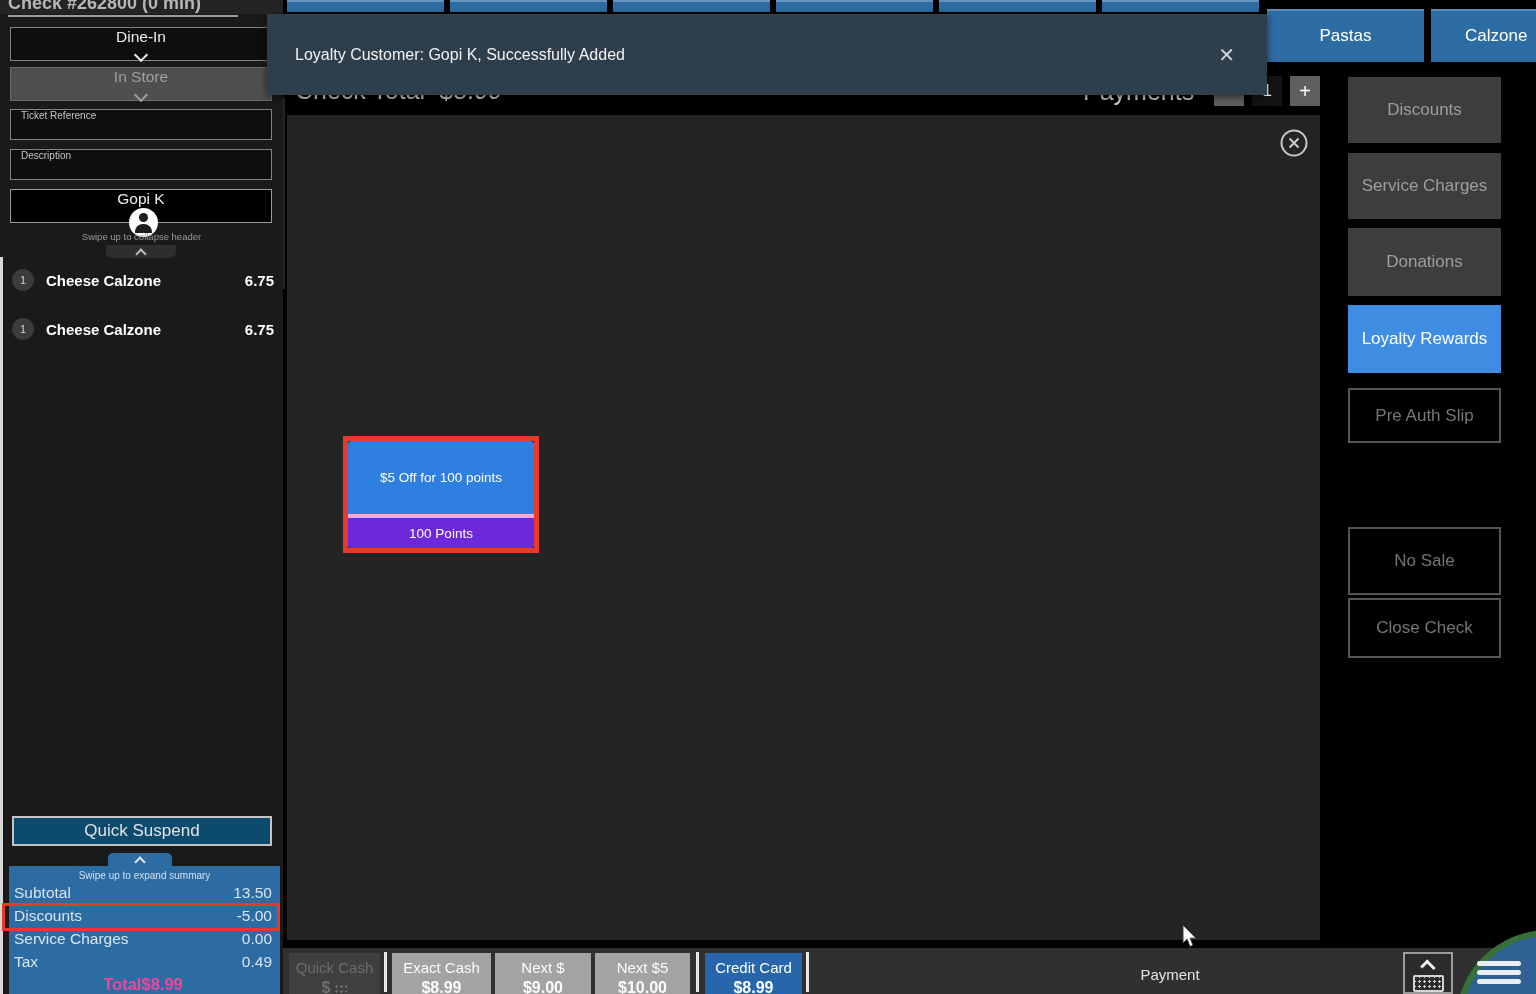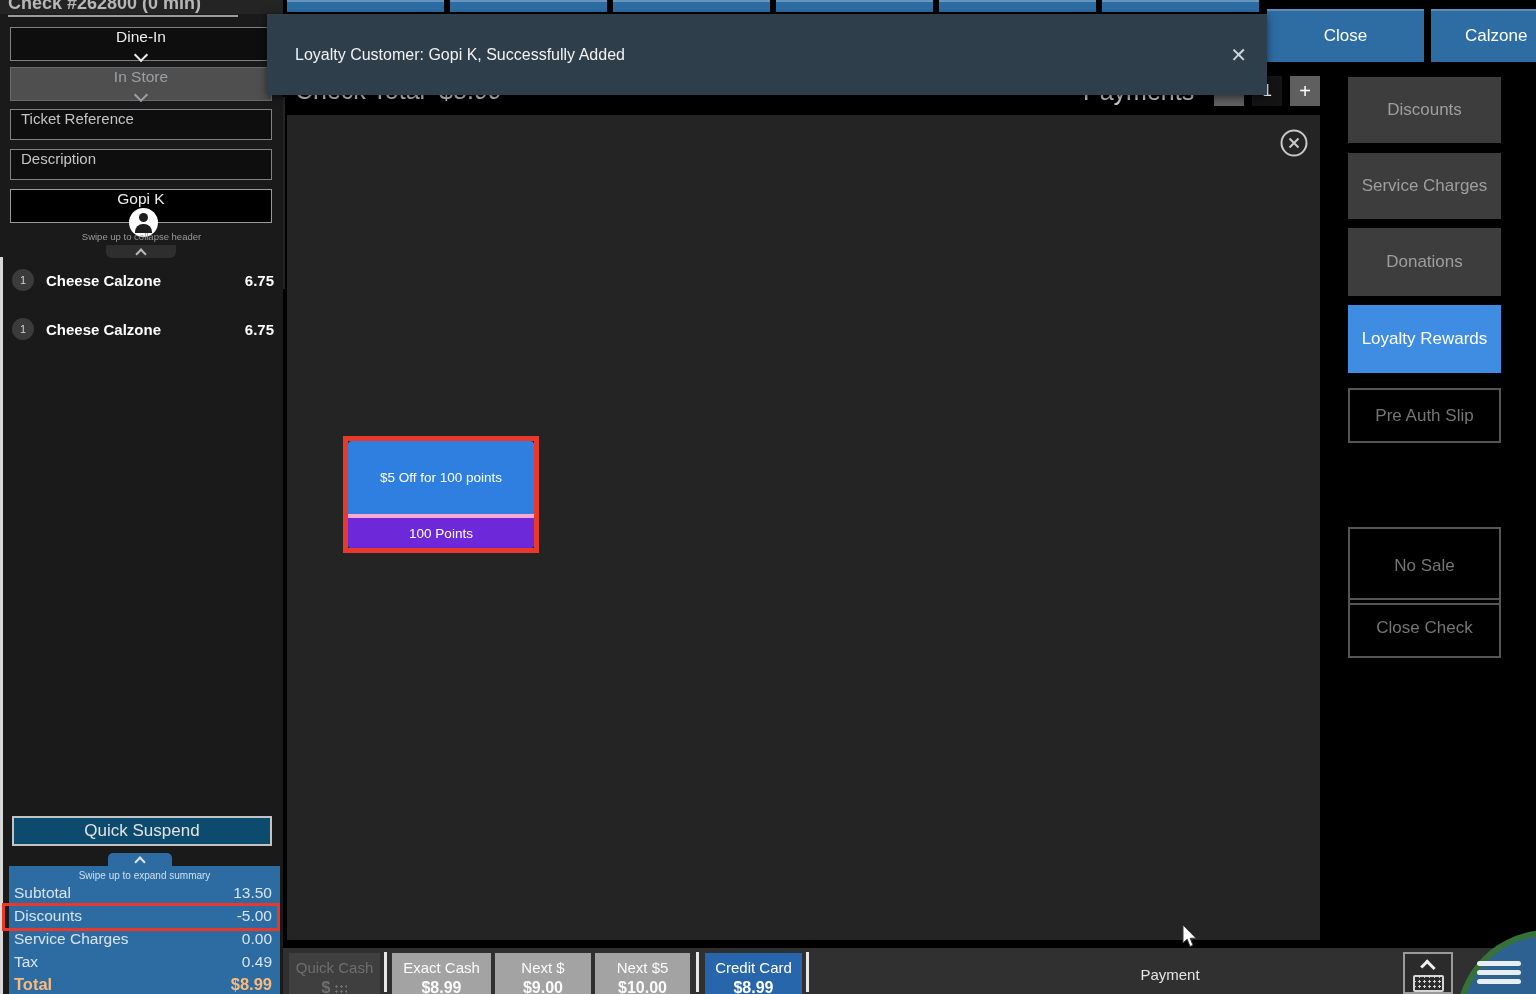--- a/index.html
+++ b/index.html
@@ -9,59 +9,59 @@
 
   
   .tab-slivers{left:287px;top:0;width:972px;height:12px;display:flex;gap:6px;z-index:1;}
   .tab-sliver{flex:1;background:#2e6da4;box-shadow:inset 0 2px 0 rgba(255,255,255,.28);}
   .cat-tab{top:9px;height:53px;background:#2e6da4;color:#fff;font-size:17px;display:flex;align-items:center;justify-content:center;box-shadow:inset 0 2px 0 rgba(255,255,255,.22);z-index:1;}
   .cat-tab.pastas{left:1267px;width:157px;}
   .cat-tab.calzone{left:1431px;width:150px;justify-content:flex-start;padding-left:34px;overflow:hidden;}
 
   
   .notification{left:267px;top:14px;width:1000px;height:81px;background:#2f3e4b;z-index:50;
-    display:flex;align-items:center;justify-content:space-between;padding:0 12px 0 28px;
+    display:flex;align-items:center;justify-content:space-between;padding:0 24px 0 28px;
     box-shadow:0 2px 8px rgba(0,0,0,.55);}
   .notification .msg{color:#f2f2f2;font-size:16px;}
   .notification .close{color:#cfd4d8;font-size:20px;font-weight:300;cursor:default;padding:4px 8px;}
 
   
   .sidebar{left:0;top:0;width:283px;height:994px;background:#1a1a1a;z-index:5;padding-left:28px;}
   .check-header{left:0;top:0;width:283px;height:14px;overflow:hidden;background:#242424;}
   .check-header span{display:block;margin:-7px 0 0 8px;color:#b7b7b7;font-size:18px;font-weight:700;white-space:nowrap;}
   .check-underline{left:8px;top:15px;width:230px;height:2px;background:#9c9c9c;}
   .field{left:10px;width:262px;border:1px solid #818181;background:#0e0e0e;color:#ededed;font-size:15.5px;display:flex;align-items:center;padding:0 10px;flex-direction:column;}
   .select{justify-content:space-between;}
   .f-dinein{top:27px;height:34px;}
   .f-instore{top:67px;height:34px;background:#4f4f4f;border-color:#6b6b6b;color:#9aa0a5;}
   .f-ticket{top:109px;height:31px;}
   .f-desc{top:149px;height:31px;}
   .f-cust{top:189px;height:34px;background:#000;border-color:#9a9a9a;justify-content:space-between;}
-  input.bare{background:transparent;border:none;outline:none;color:#c4c4c4;font-size:15px;font-family:inherit;width:100%;padding:0;}
+  input.bare{background:transparent;border:none;outline:none;color:#c4c4c4;font-size:10px;font-family:inherit;width:100%;padding:0;}
   input.bare::placeholder{color:#c4c4c4;opacity:1;}
   .chev{display:inline-block;width:8px;height:8px;border-right:2px solid currentColor;border-bottom:2px solid currentColor;}
   .chev.down{transform:rotate(45deg);margin-top:-4px;}
   .chev.up{transform:rotate(-135deg);margin-top:5px;}
   .person-icon{position:relative;width:29px;height:29px;border-radius:50%;background:#fff;flex:0 0 auto;margin-right:-4px;}
   .person-icon::before{content:"";position:absolute;left:50%;top:5px;width:9px;height:9px;margin-left:-4.5px;border-radius:50%;background:#1d1d1d;}
   .person-icon::after{content:"";position:absolute;left:50%;bottom:4px;width:17px;height:9px;margin-left:-8.5px;border-radius:8px 8px 0 0;background:#1d1d1d;}
   .collapse-hint{left:0;top:231px;width:283px;text-align:center;color:#9a9a9a;font-size:9.5px;}
   .collapse-tab{left:106px;top:245px;width:70px;height:13px;background:#2e2e2e;border-radius:0 0 6px 6px;display:flex;align-items:flex-start;justify-content:center;color:#b9b9b9;}
   .collapse-tab .chev{width:6px;height:6px;}
   .item-row{left:8px;width:266px;height:30px;display:flex;align-items:center;color:#fff;}
   .item-row .qty{width:22px;height:22px;border-radius:50%;background:#3b3b3b;color:#cfcfcf;font-size:11px;display:flex;align-items:center;justify-content:center;margin:0 12px 0 4px;flex:0 0 auto;}
   .item-row .nm{font-size:15px;font-weight:600;flex:1;}
   .item-row .pr{font-size:15px;font-weight:700;}
   .quick-suspend{left:12px;top:816px;width:260px;height:30px;background:#0c4a6e;border:2px solid #c3c3c3;color:#e3e3e3;font-size:17px;display:flex;align-items:center;justify-content:center;}
   .summary{left:9px;top:866px;width:271px;height:128px;background:#2d6ba3;}
   .summary-notch{left:108px;top:853px;width:64px;height:13px;background:#2d6ba3;border-radius:5px 5px 0 0;display:flex;align-items:center;justify-content:center;color:#dce8f3;}
   .summary-notch .chev{width:6px;height:6px;margin-top:4px;}
   .expand-hint{left:9px;top:870px;width:271px;text-align:center;color:#cfe0f0;font-size:10px;}
   .sum-row{left:14px;width:258px;height:20px;display:flex;justify-content:space-between;color:#d8e4f0;font-size:15.5px;}
-  .sum-row.total{color:#fdba74;font-weight:700;font-size:16.5px;}
+  .sum-row.total{color:#ec4899;font-weight:700;font-size:16.5px;justify-content:center;}
   .annot{border:3px solid #e8392a;background:transparent;z-index:60;pointer-events:none;}
   .annot.discount{left:2px;top:903px;width:278px;height:28px;}
   .sb-scroll{background:#d8d8d8;}
   .sb-scroll.list{left:0;top:257px;width:3px;height:737px;}
   .sb-scroll.panel{left:282px;top:97px;width:2.5px;height:192px;}
 
   
   .check-total{left:295px;top:76px;color:#cdcdcd;font-size:25px;z-index:2;}
   .check-total b{font-weight:400;margin-left:14px;}
   .payments{left:1083px;top:76px;display:flex;align-items:center;gap:8px;z-index:2;}
@@ -127,39 +127,39 @@
   .rail-filled{background:#3d3d3d;color:#9e9e9e;}
   .rail-active{background:#3e8de2;color:#fff;}
   .rail-outline{background:transparent;border:2px solid #555;color:#757575;}
   .rail-bright{background:transparent;border:2px solid #efefef;color:#fff;font-weight:700;box-shadow:0 0 0 1px #3a3a3a inset;}
   .rb-0{top:77px;height:66px;}
   .rb-1{top:153px;height:66px;}
   .rb-2{top:228px;height:68px;}
   .rb-3{top:305px;height:68px;}
   .rb-4{top:388px;height:55px;}
   .rb-5{top:455px;height:63px;}
-  .rb-6{top:527px;height:78px;}
+  .rb-6{top:527px;height:68px;}
   .rb-7{top:598px;height:60px;}
 
   .cursor{left:1182px;top:924px;z-index:90;pointer-events:none;}
 </style>
 </head>
 <body>
 
 <div class="screen">
 
   <div class="abs tab-slivers">
     <span class="tab-sliver"></span>
     <span class="tab-sliver"></span>
     <span class="tab-sliver"></span>
     <span class="tab-sliver"></span>
     <span class="tab-sliver"></span>
     <span class="tab-sliver"></span>
   </div>
-  <div class="abs cat-tab pastas">Close</div>
+  <div class="abs cat-tab pastas">Pastas</div>
   <div class="abs cat-tab calzone">Calzone</div>
 
   <aside class="abs sidebar">
     <div class="abs check-header">
       <span>Check #262800 (0 min)</span>
     </div>
     <div class="abs check-underline"></div>
 
     <div class="abs field select f-dinein">
       <span>Dine-In</span>

